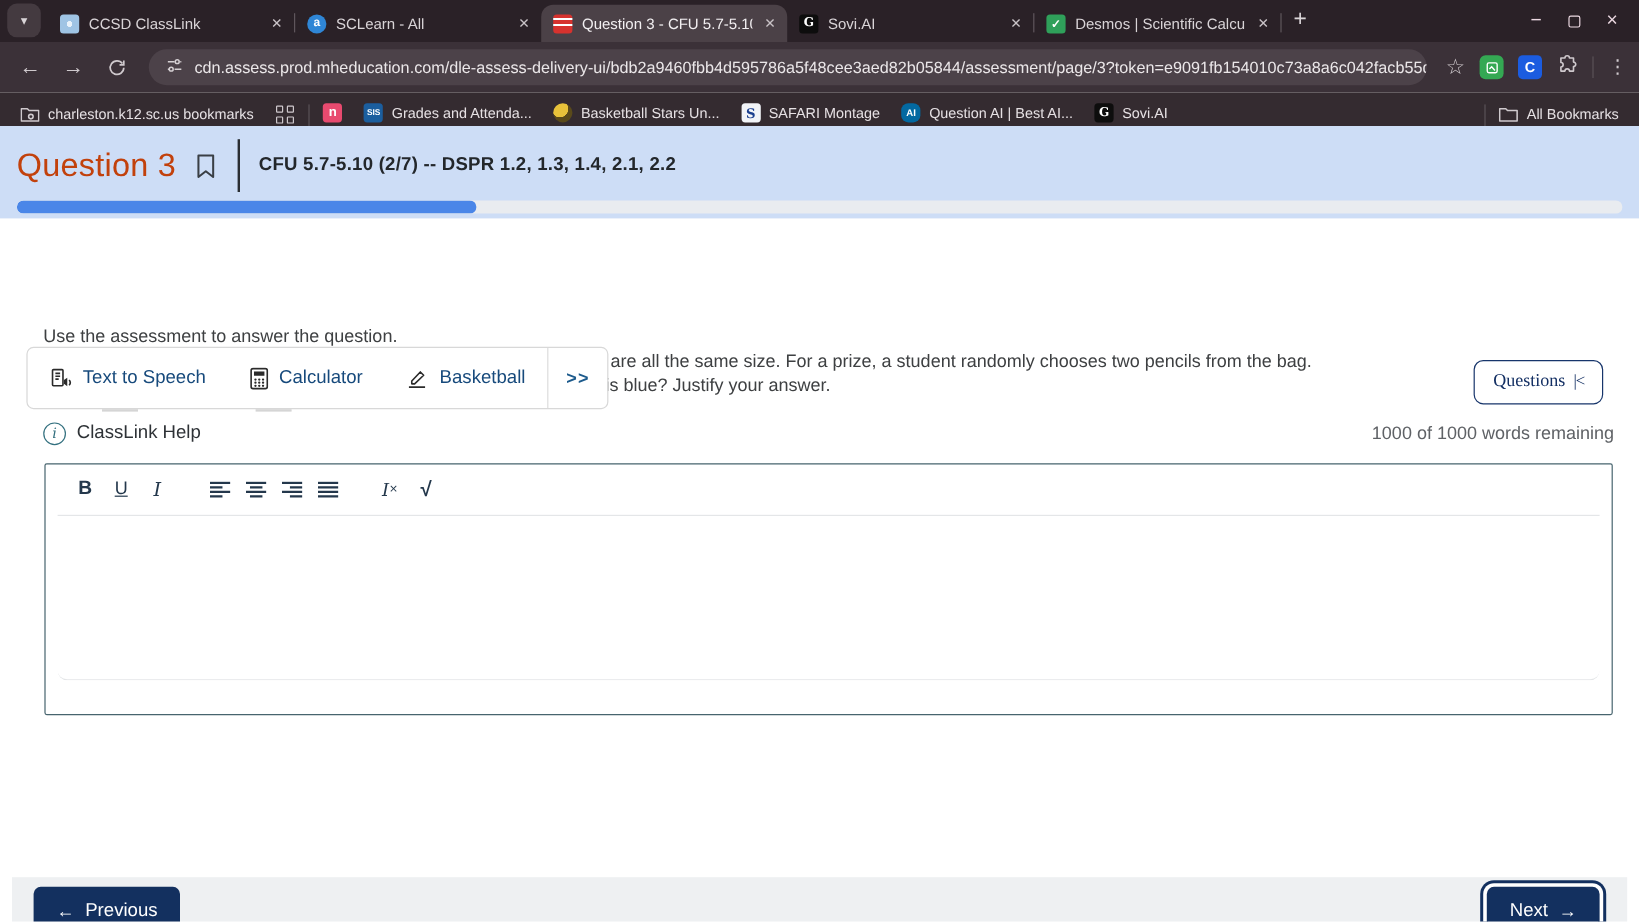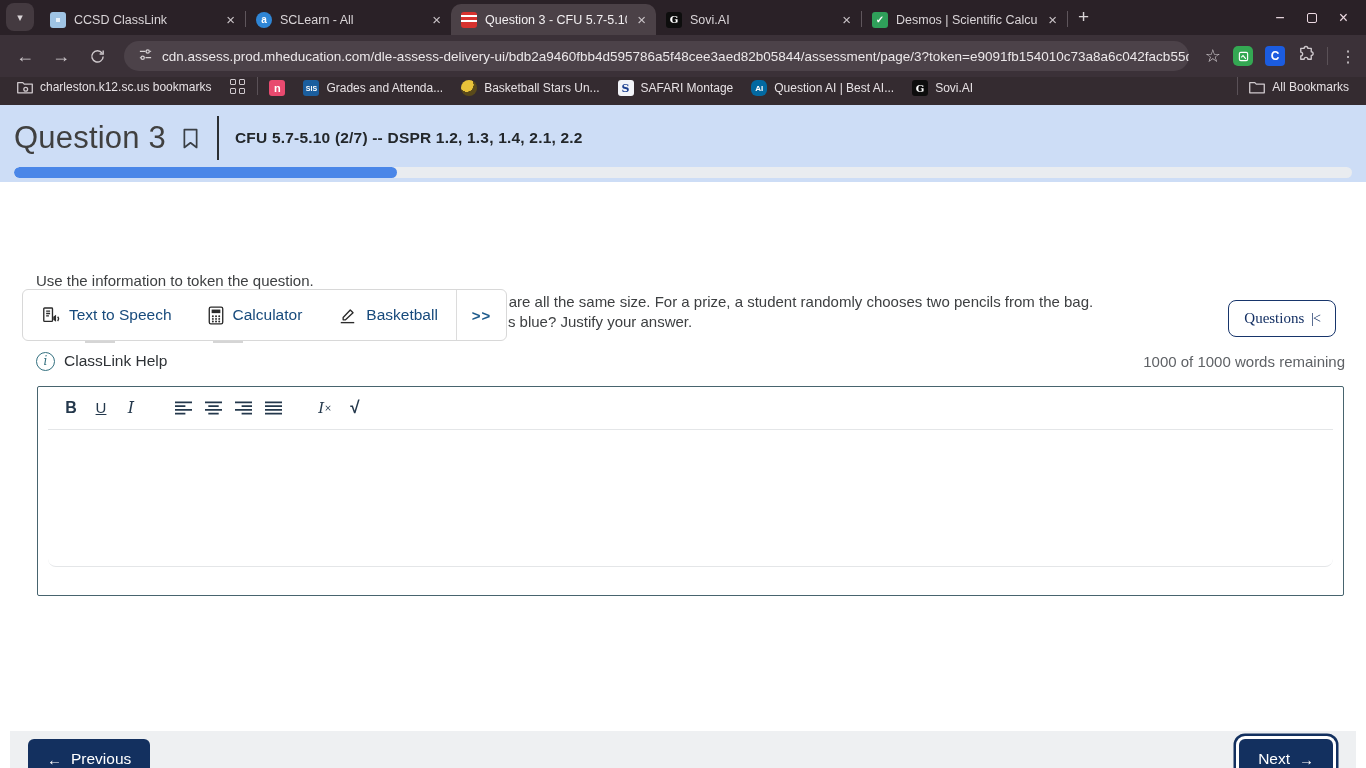--- a/index.html
+++ b/index.html
@@ -33,39 +33,39 @@
              color:#cfc9cd; font-size:18px; border-radius:50%; }
   .url-pill { flex:1; height:30px; background:#4c4249; border-radius:15px; display:flex; align-items:center;
               gap:9px; padding:0 14px; margin:0 6px; color:#ebe7e9; font-size:13.5px; white-space:nowrap; overflow:hidden; }
   .toolbar-right { display:flex; align-items:center; gap:12px; padding-left:4px; }
   .ext-icon { width:20px; height:20px; border-radius:4px; display:flex; align-items:center; justify-content:center;
               font-size:12px; font-weight:bold; color:#fff; }
   .ext-green { background:#34a853; border-radius:5px; }
   .ext-blue { background:#1b5ce0; }
   .tb-sep { width:1px; height:18px; background:#5a5157; }
 
-  .bookmarks-bar { height:28px; background:#342b30; display:flex; align-items:flex-start; padding:0 10px; gap:4px;
+  .bookmarks-bar { height:28px; background:#342b30; display:flex; align-items:flex-end; padding:0 10px; gap:4px;
                    color:#e6e1e4; font-size:12px; }
   .bm-item { display:flex; align-items:center; gap:7px; padding:3px 7px; border-radius:6px; white-space:nowrap; }
   .bm-fav { width:16px; height:16px; border-radius:3px; display:flex; align-items:center; justify-content:center;
             font-size:9px; font-weight:bold; color:#fff; flex:0 0 16px; }
   .bmf-n { background:#e84a6f; font-size:11px; }
   .bmf-sis { background:#1b5e9e; font-size:7px; }
   .bmf-ball { background:radial-gradient(circle at 35% 30%, #e8c23a 0 45%, #5a4a1a 46% 100%); border-radius:50%; }
   .bmf-safari { background:#f2f4f8; color:#1b3f8f; font-size:11px; font-family:"DejaVu Serif",serif; }
   .bmf-qai { background:#0369a1; font-size:8px;border-radius:6px; }
   .bmf-sovi { background:#0d0d0d; font-family:"DejaVu Serif",serif; font-size:10px; }
   .apps-grid { display:grid; grid-template-columns:6px 6px; grid-gap:3px; padding:2px 8px; }
   .apps-grid span { width:6px; height:6px; border:1.5px solid #cfc9cd; border-radius:1px; }
   .bm-spacer { flex:1; }
 
   
   .assess-header { height:77px; background:#cdddf6; }
   .assess-header-row { display:flex; align-items:center; padding:10px 26px 0 14px; height:56px; }
-  .q-title { font-size:31px; font-weight:500; color:#404040; letter-spacing:0.2px; }
+  .q-title { font-size:27px; font-weight:500; color:#c2410c; letter-spacing:0.2px; }
   .hdr-bookmark { margin-left:16px; display:flex; align-items:center; }
   .hdr-sep { width:2px; height:44px; background:#2a2e33; margin:0 16px 0 18px; }
   .q-standard { font-size:15.5px; font-weight:bold; color:#23272b; letter-spacing:0.2px; }
   .save-exit-btn { margin-left:auto; height:40px; padding:0 20px; border:1.5px solid #17356b; border-radius:8px;
                    background:transparent; color:#132f63; font-size:15.5px; font-weight:500;
                    font-family:"Liberation Sans",sans-serif; cursor:pointer; }
   .progress-track { margin:6px 14px 0 14px; height:11px; background:#e9ecf0; border-radius:6px; overflow:hidden; }
   .progress-fill { height:100%; background:#4a86e8; border-radius:6px; }
 
   
@@ -304,21 +304,21 @@
   </div>
   <span class="notch" style="left:85px"></span>
   <span class="notch" style="left:213px"></span>
 
   <button class="questions-btn">
     <span>Questions</span>
     <span class="qicon">|&lt;</span>
   </button>
 
   <div class="question-text">
-    <p>Use the information to token the question.</p>
+    <p>Use the assessment to answer the question.</p>
     <p>Mr. Williams has a bag filled with 3 red pencils and 12 blue pencils that are all the same size. For a prize, a student randomly chooses two pencils from the bag.</p>
     <p>What is the probability that the first pencil is red and the second pencil is blue? Justify your answer.</p>
   </div>
 
   <div class="kb-row">
     <span class="info-icon">i</span>
     <span class="kb-label">ClassLink Help</span>
     <span class="words-remaining">1000 of 1000 words remaining</span>
   </div>
 

